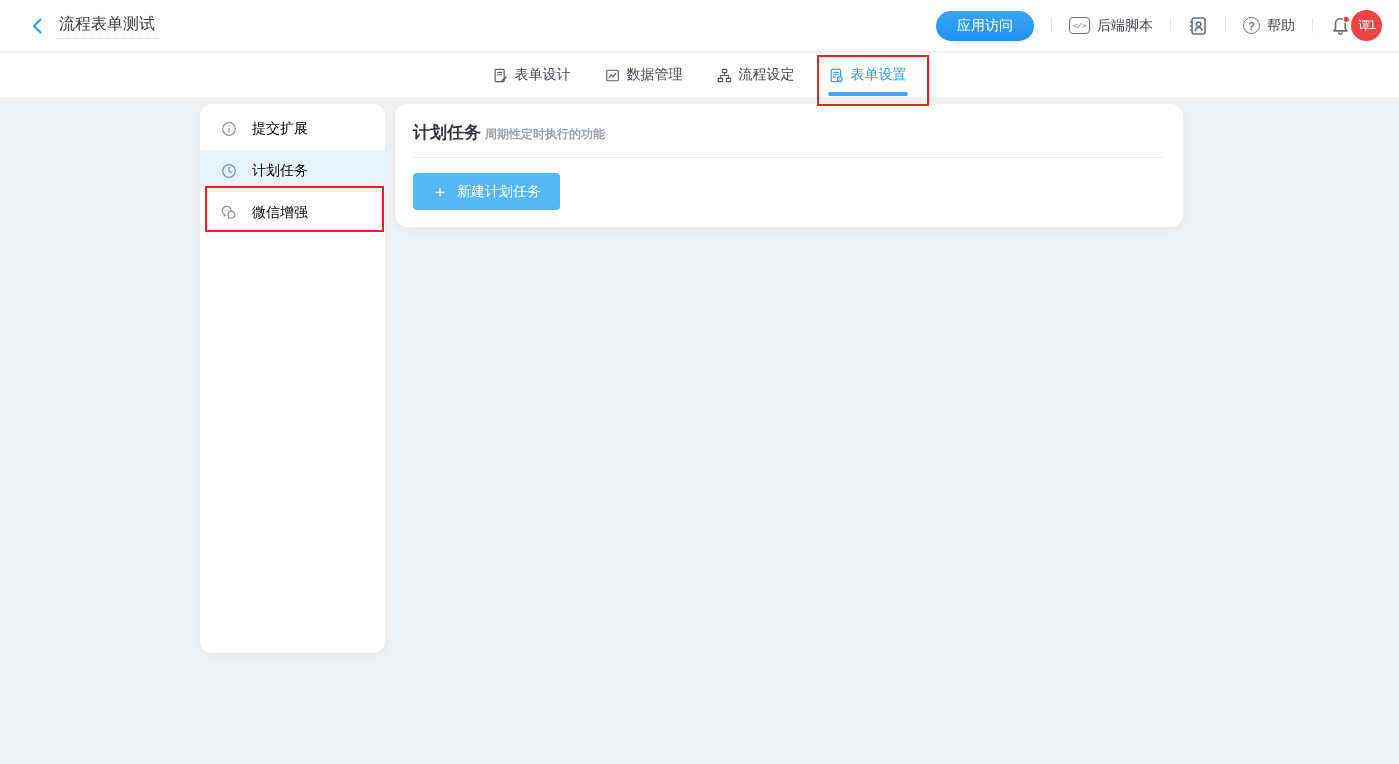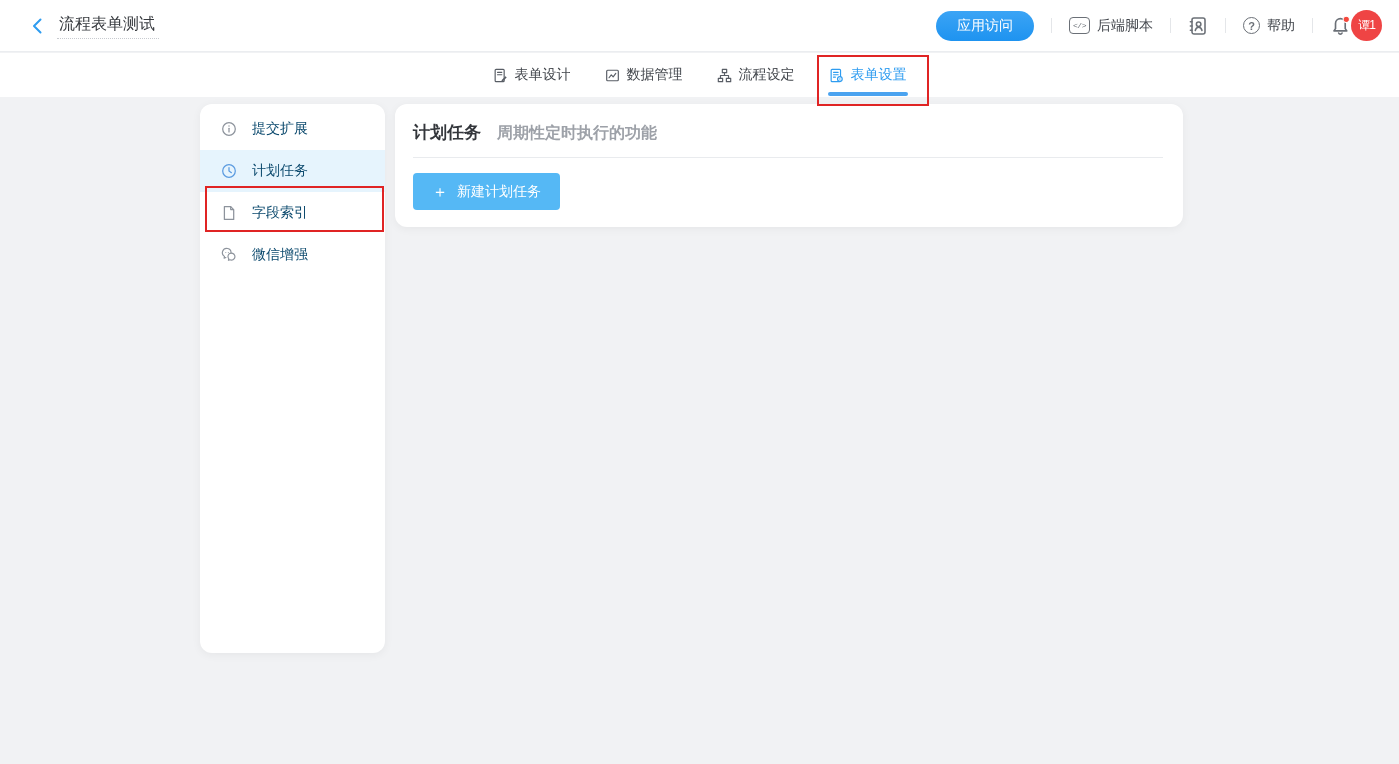--- a/index.html
+++ b/index.html
@@ -67,34 +67,34 @@
     background:#4aa3f0; border-radius:2px;
   }
   
   .sidebar {
     position:absolute; left:200px; top:104px; width:185px; height:549px;
     background:#fff; border-radius:12px; box-shadow:0 2px 10px rgba(0,0,0,.05);
     padding-top:4px; z-index:2;
   }
   .side-item {
     height:42px; display:flex; align-items:center; gap:15px;
-    padding-left:21px; font-size:14px; color:#0c4a6e; cursor:pointer;
+    padding-left:21px; font-size:14px; color:#000000; cursor:pointer;
   }
   .side-item .s-icon { display:inline-flex; color:#8d939c; }
   .side-item.selected { background:#e6f4fd; }
   .side-item.selected .s-icon { color:#5b9be0; }
   
   .main-card {
     position:absolute; left:395px; top:104px; width:788px; height:123px;
     background:#fff; border-radius:12px; box-shadow:0 2px 10px rgba(0,0,0,.05);
     z-index:2;
   }
   .main-head { padding:17px 20px 0 18px; display:flex; align-items:baseline; }
   .main-title { font-size:17px; font-weight:bold; color:#33363b; }
-  .main-subtitle { margin-left:16px; font-size:16px; font-weight:bold; color:#9da1a8; }
+  .main-subtitle { margin-left:4px; font-size:12px; font-weight:bold; color:#9da1a8; }
   .main-divider { margin:13px 20px 0 18px; height:1px; background:#e9ebee; }
   .new-btn {
     margin:15px 0 0 18px; height:37px; padding:0 19px;
     background:#55b8f5; border:none; border-radius:4px;
     color:#fff; font-size:14px; font-family:inherit; cursor:pointer;
     display:inline-flex; align-items:center; gap:9px;
   }
   .plus-glyph { font-size:16px; line-height:1; }
   
   .anno { position:absolute; border:2px solid #e02424; z-index:9; pointer-events:none; }
@@ -221,29 +221,20 @@
   <div class="side-item selected">
     <span class="s-icon">
       <svg width="16" height="16" viewBox="0 0 16 16" fill="none" stroke="currentColor" stroke-width="1.25" stroke-linecap="round" stroke-linejoin="round">
         <circle cx="8" cy="8" r="6.3"></circle>
           <path d="M8 4.6V8l2.4 1.7"></path>
       </svg>
     </span>
     <span>计划任务</span>
   </div>
 
-  <div class="side-item">
-    <span class="s-icon">
-      <svg width="16" height="16" viewBox="0 0 16 16" fill="none" stroke="currentColor" stroke-width="1.25" stroke-linejoin="round">
-        <path d="M3.4 1.6h6.3l3 3v9.8H3.4z"></path>
-          <path d="M9.7 1.6v3h3"></path>
-      </svg>
-    </span>
-    <span>字段索引</span>
-  </div>
 
   <div class="side-item">
     <span class="s-icon">
       <svg width="16" height="16" viewBox="0 0 16 16" fill="none" stroke="currentColor" stroke-width="1.15" stroke-linecap="round" stroke-linejoin="round">
         <path d="M10 6.1A4.3 4.3 0 1 0 3.5 9.4l-.4 1.7 1.8-.6"></path>
         <path d="M8.6 6.6a3.5 3.5 0 1 1 1.9 6.5c-.5 0-1-.1-1.4-.3l-1.7.5.4-1.5a3.5 3.5 0 0 1 .8-5.2z"></path>
         <circle cx="4.8" cy="5.6" r="0.5" fill="currentColor" stroke="none"></circle>
         <circle cx="7.3" cy="5.6" r="0.5" fill="currentColor" stroke="none"></circle>
       </svg>
     </span>

